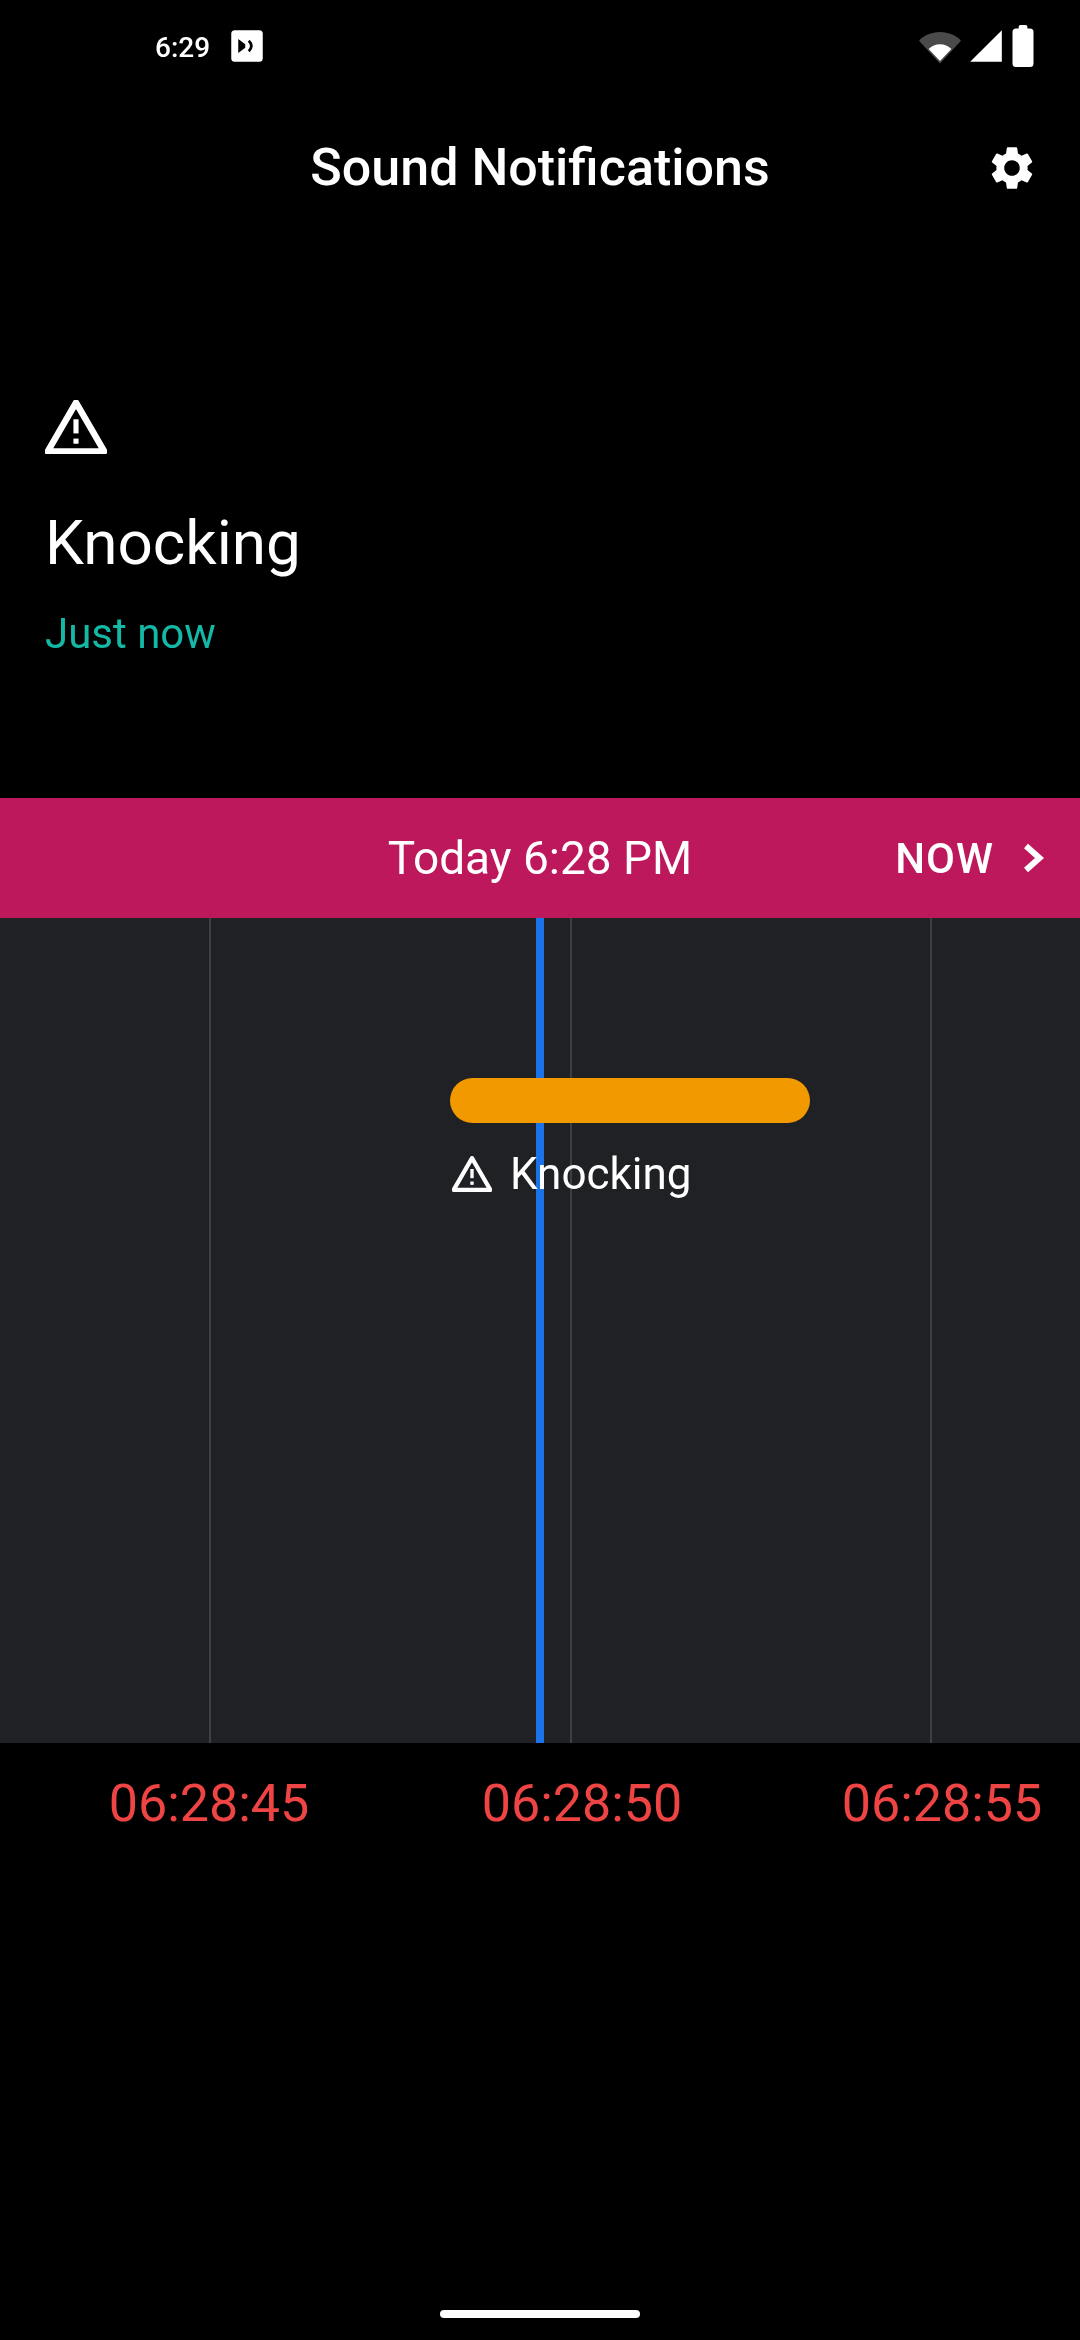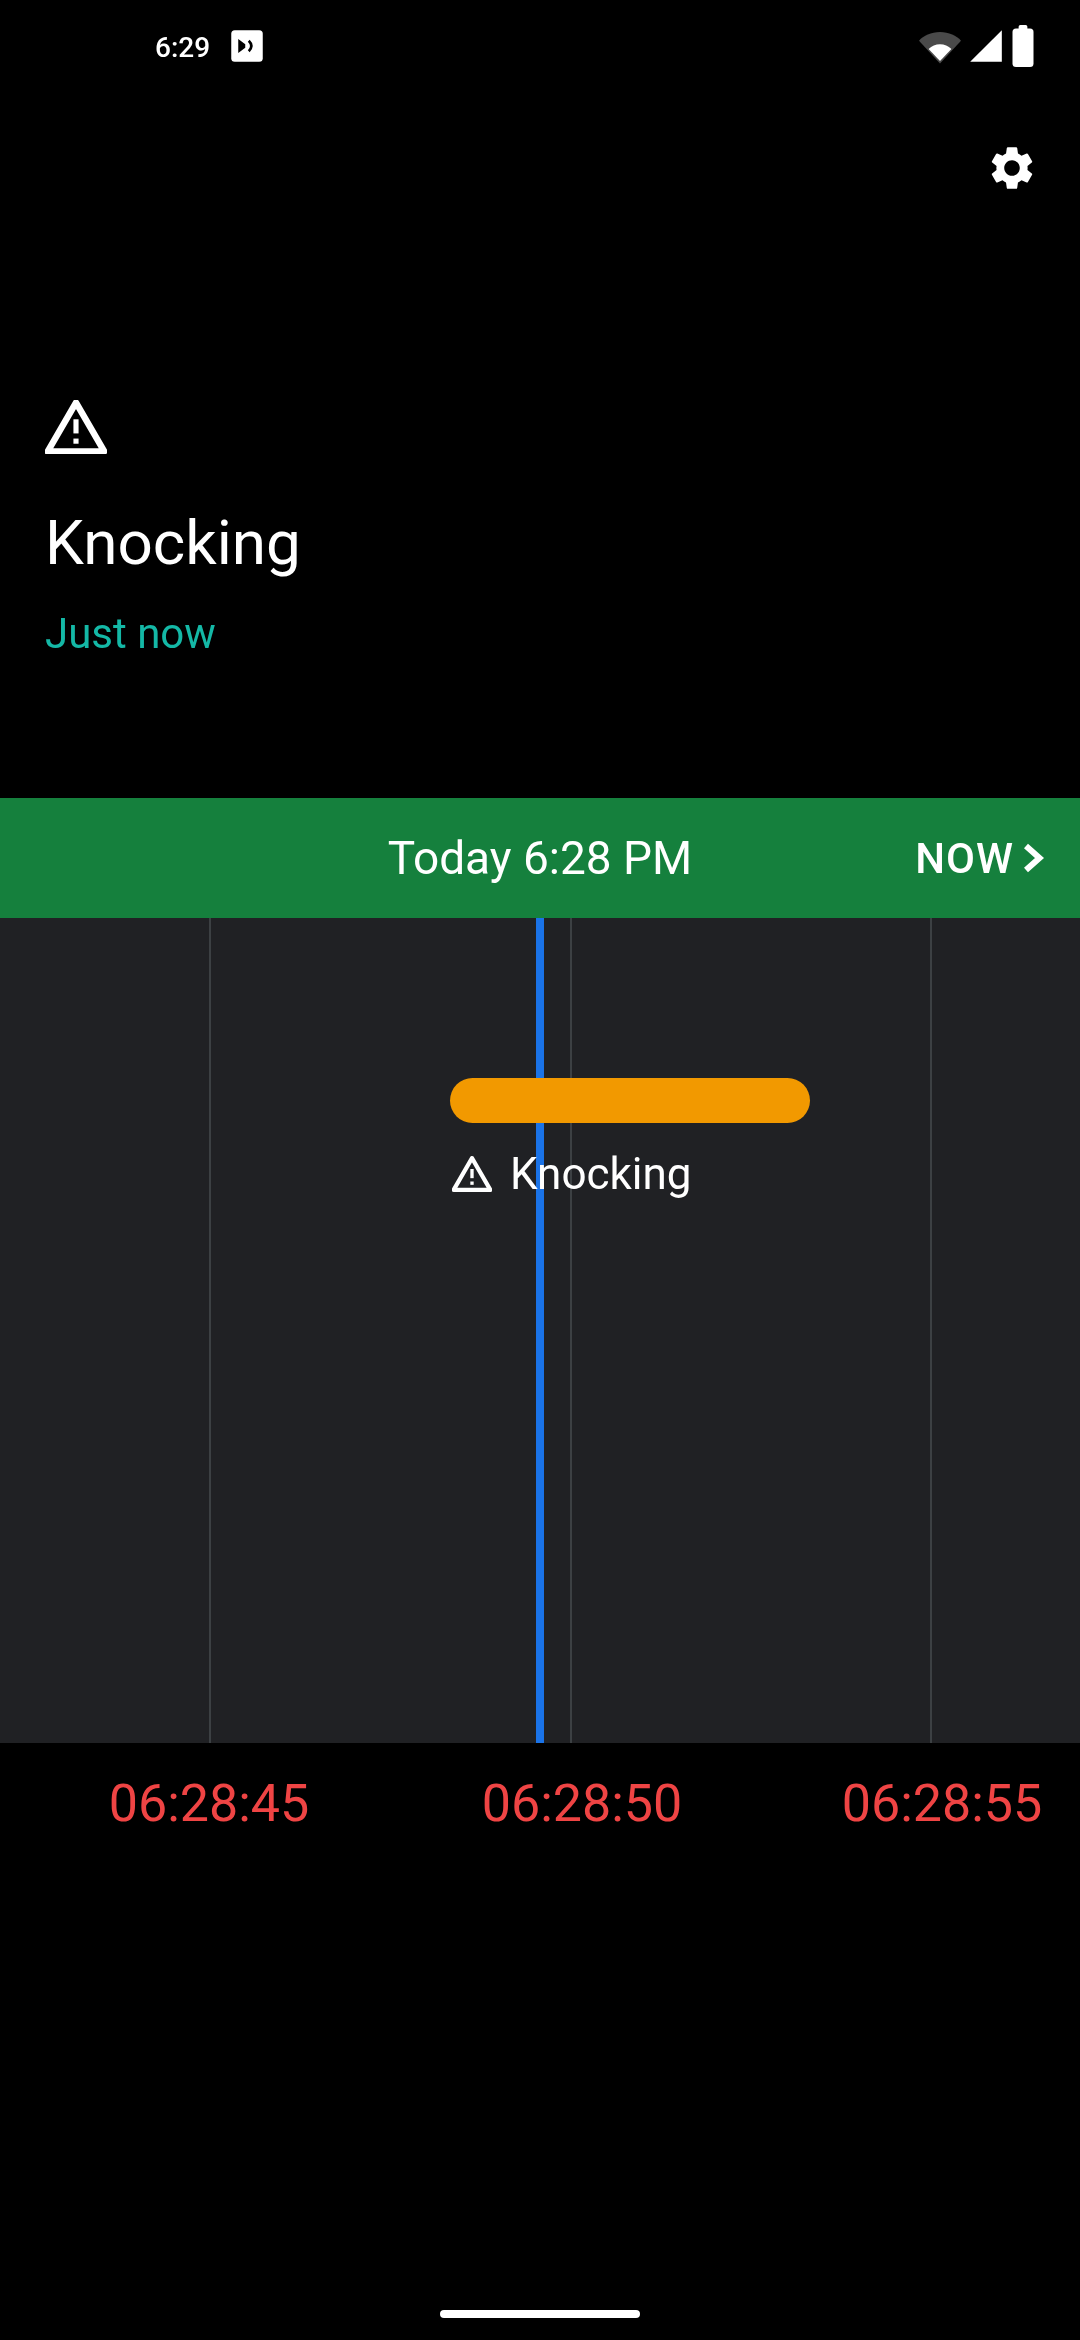--- a/index.html
+++ b/index.html
@@ -66,38 +66,38 @@
     .det-title {
       font-size: 62px;
       font-weight: 400;
       margin-bottom: 30px;
     }
     .det-time {
       font-size: 42px;
       color: #14b8a6;
     }
     .blue-bar {
-      background: #15803d;
+      background: #be185d;
       height: 120px;
       display: flex;
       align-items: center;
       justify-content: center;
       position: relative;
     }
     .blue-bar-center {
       font-size: 46px;
       font-weight: 400;
       color: #ffffff;
     }
     .now-btn {
       position: absolute;
       right: 30px;
       display: flex;
       align-items: center;
-      gap: 0;
+      gap: 20px;
       cursor: pointer;
     }
     .now-label {
       font-size: 42px;
       font-weight: 500;
       letter-spacing: 1px;
     }
     .timeline {
       height: 825px;
       background: #202124;
@@ -192,20 +192,21 @@
     <span>
       <svg width="24" height="42" viewBox="0 0 12 24" fill="#ffffff">
           <rect x="0" y="2" width="12" height="22" rx="2"></rect>
           <rect x="3.5" y="0" width="5" height="3" rx="1"></rect>
         </svg>
     </span>
   </div>
 </div>
 
 <div class="app-bar">
+  <div class="app-title">Sound Notifications</div>
   <div class="settings-btn">
     <svg width="52" height="52" viewBox="0 0 24 24" fill="#ffffff">
       <path d="M19.14,12.94c0.04-0.3,0.06-0.61,0.06-0.94c0-0.32-0.02-0.64-0.07-0.94l2.03-1.58c0.18-0.14,0.23-0.41,0.12-0.61 l-1.92-3.32c-0.12-0.22-0.37-0.29-0.59-0.22l-2.39,0.96c-0.5-0.38-1.03-0.7-1.62-0.94L14.4,2.81c-0.04-0.24-0.24-0.41-0.48-0.41 h-3.84c-0.24,0-0.43,0.17-0.47,0.41L9.25,5.35C8.66,5.59,8.12,5.92,7.63,6.29L5.24,5.33c-0.22-0.08-0.47,0-0.59,0.22L2.74,8.87 C2.62,9.08,2.66,9.34,2.86,9.48l2.03,1.58C4.84,11.36,4.8,11.69,4.8,12s0.02,0.64,0.07,0.94l-2.03,1.58 c-0.18,0.14-0.23,0.41-0.12,0.61l1.92,3.32c0.12,0.22,0.37,0.29,0.59,0.22l2.39-0.96c0.5,0.38,1.03,0.7,1.62,0.94l0.36,2.54 c0.05,0.24,0.24,0.41,0.48,0.41h3.84c0.24,0,0.44-0.17,0.47-0.41l0.36-2.54c0.59-0.24,1.13-0.56,1.62-0.94l2.39,0.96 c0.22,0.08,0.47,0,0.59-0.22l1.92-3.32c0.12-0.22,0.07-0.47-0.12-0.61L19.14,12.94z M12,15.6c-1.98,0-3.6-1.62-3.6-3.6 s1.62-3.6,3.6-3.6s3.6,1.62,3.6,3.6S13.98,15.6,12,15.6z"></path>
     </svg>
   </div>
 </div>
 
 <div class="detection-section">
   <div class="det-icon">
     <svg width="62" height="54" viewBox="0 0 24 21">

